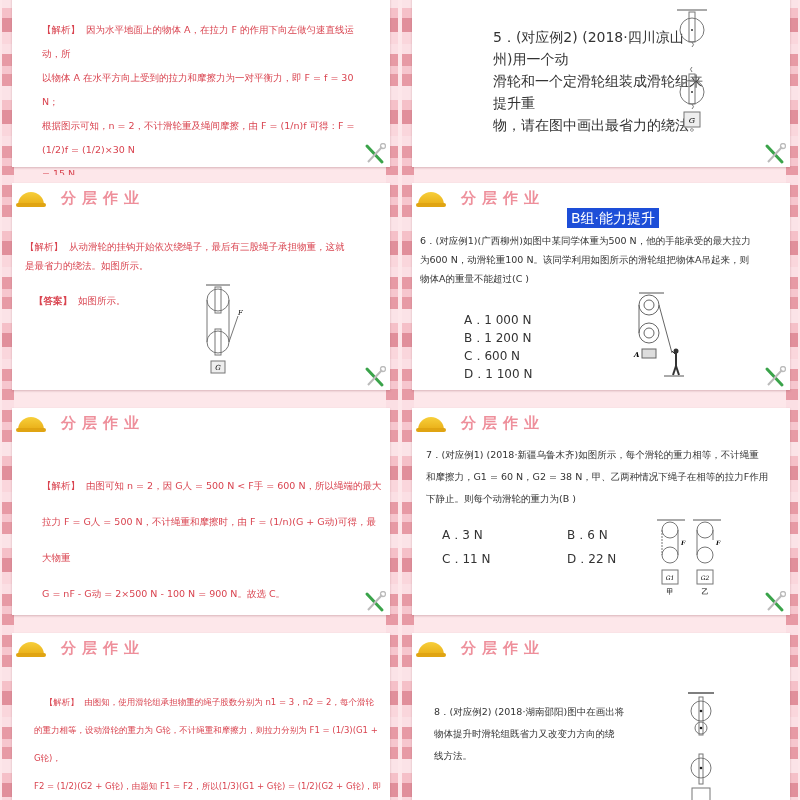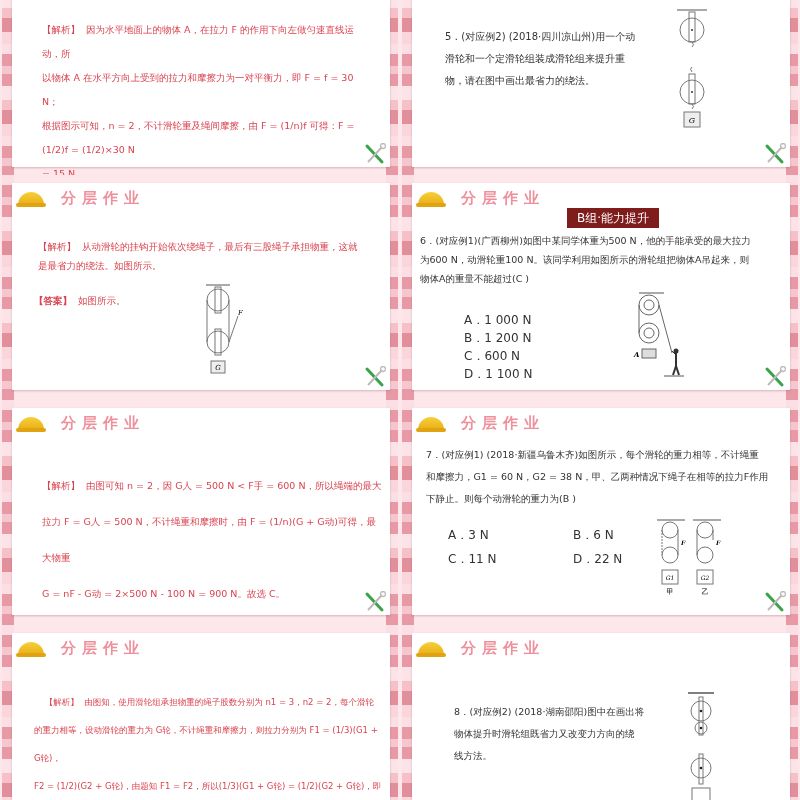--- a/index.html
+++ b/index.html
@@ -11,23 +11,23 @@
 .slide .band-l{left:2px;}
 .slide .band-r{right:2px;}
 .slide .card{position:absolute;left:12px;right:10px;top:8px;bottom:10px;background:#fff;box-shadow:0 1px 2px rgba(150,80,90,.35);}
 .header{position:absolute;left:4px;top:6px;display:flex;align-items:center;gap:15px;}
 .helmet{width:30px;height:18px;position:relative;}
 .helmet .dome{position:absolute;left:2px;top:2px;width:26px;height:13px;border-radius:13px 13px 0 0;background:linear-gradient(#f7cf3b,#e9ae16);}
 .helmet .brim{position:absolute;left:0;top:13px;width:30px;height:4px;border-radius:2px;background:#e0a412;}
 .htitle{color:#ee8f9b;font-size:15px;font-weight:bold;letter-spacing:6px;}
 .tools{position:absolute;right:4px;bottom:2px;width:22px;height:22px;}
 .text-red{color:#d9434f;font-size:9.5px;line-height:24px;}
-.text-dark{color:#333;font-size:10px;line-height:22px;}
+.text-dark{color:#333;font-size:14px;line-height:22px;margin-left:48px;}
 .tag{color:#d9434f;}
-.badge{position:absolute;left:155px;top:25px;width:92px;height:20px;background:#7f1d1d;color:#fff;font-size:12px;text-align:center;line-height:20px;}
+.badge{position:absolute;left:155px;top:25px;width:92px;height:20px;background:#1d4ed8;color:#fff;font-size:14px;text-align:center;line-height:20px;}
 .opt{color:#333;font-size:12px;line-height:18px;}
 </style>
 </head>
 <body>
 
 <div class="grid">
 
   <div class="slide" style="left:0;top:-48px;">
     <div class="band-l"></div>
     <div class="band-r"></div>
@@ -81,21 +81,21 @@
     <div class="band-l"></div>
     <div class="band-r"></div>
     <div class="card">
       <div class="header">
         <div class="helmet">
             <div class="dome"></div>
             <div class="brim"></div>
           </div>
         <span class="htitle">分层作业</span>
       </div>
-      <div style="position:absolute;left:26px;top:54px;width:350px;color:#d9434f;font-size:9.5px;line-height:19px;">
+      <div style="position:absolute;left:13px;top:54px;width:350px;color:#d9434f;font-size:9.5px;line-height:19px;">
         <div><span>【解析】</span>&nbsp;&nbsp;<span>从动滑轮的挂钩开始依次绕绳子，最后有三股绳子承担物重，这就</span></div>
         <div>是最省力的绕法。如图所示。</div>
       </div>
       <div style="position:absolute;left:22px;top:112px;font-size:9.5px;">
         <span style="color:#d9434f;font-weight:bold;">【答案】</span>&nbsp;&nbsp;<span style="color:#d9434f;">如图所示。</span>
       </div>
       <svg style="position:absolute;left:188px;top:100px;" width="50" height="100" viewBox="0 0 50 100">
         <line x1="6" y1="2" x2="30" y2="2" stroke="#555"></line>
         <circle cx="18" cy="17" r="11" fill="none" stroke="#777"></circle>
         <rect x="15" y="4" width="6" height="26" fill="none" stroke="#777"></rect>
@@ -197,21 +197,21 @@
             <div class="dome"></div>
             <div class="brim"></div>
           </div>
         <span class="htitle">分层作业</span>
       </div>
       <div style="position:absolute;left:14px;top:36px;width:360px;color:#333;font-size:9.5px;line-height:22px;">
         <div>7．(对应例1) (2018·新疆乌鲁木齐)如图所示，每个滑轮的重力相等，不计绳重</div>
         <div>和摩擦力，G1 = 60 N，G2 = 38 N，甲、乙两种情况下绳子在相等的拉力F作用</div>
         <div>下静止。则每个动滑轮的重力为(B )</div>
       </div>
-      <div style="position:absolute;left:36px;top:118px;width:200px;display:grid;grid-template-columns:125px 75px;row-gap:6px;">
+      <div style="position:absolute;left:30px;top:118px;width:200px;display:grid;grid-template-columns:125px 75px;row-gap:6px;">
         <div class="opt">A．3 N</div>
         <div class="opt">B．6 N</div>
         <div class="opt">C．11 N</div>
         <div class="opt">D．22 N</div>
       </div>
       <svg style="position:absolute;left:243px;top:110px;" width="90" height="90" viewBox="0 0 90 90">
         <line x1="2" y1="2" x2="30" y2="2" stroke="#555"></line>
         <circle cx="15" cy="12" r="8" fill="none" stroke="#777"></circle>
         <circle cx="15" cy="37" r="8" fill="none" stroke="#777"></circle>
         <line x1="7" y1="12" x2="7" y2="37" stroke="#777" stroke-dasharray="2,1"></line>
@@ -262,21 +262,21 @@
     <div class="band-l"></div>
     <div class="band-r"></div>
     <div class="card">
       <div class="header">
         <div class="helmet">
             <div class="dome"></div>
             <div class="brim"></div>
           </div>
         <span class="htitle">分层作业</span>
       </div>
-      <div style="position:absolute;left:22px;top:68px;width:210px;color:#333;font-size:9.5px;line-height:22px;margin-left:20px;">
+      <div style="position:absolute;left:22px;top:68px;width:210px;color:#333;font-size:9.5px;line-height:22px;">
         <div>8．(对应例2) (2018·湖南邵阳)图中在画出将</div>
         <div>物体提升时滑轮组既省力又改变力方向的绕</div>
         <div>线方法。</div>
       </div>
       <svg style="position:absolute;left:270px;top:58px;" width="40" height="120" viewBox="0 0 40 120">
         <line x1="6" y1="2" x2="32" y2="2" stroke="#555" stroke-width="1.5"></line>
         <circle cx="19" cy="20" r="10" fill="none" stroke="#777"></circle>
         <rect x="17" y="6" width="4" height="38" fill="none" stroke="#777"></rect>
         <circle cx="19" cy="20" r="1.3" fill="#222"></circle>
         <circle cx="19" cy="37" r="6" fill="none" stroke="#777"></circle>

